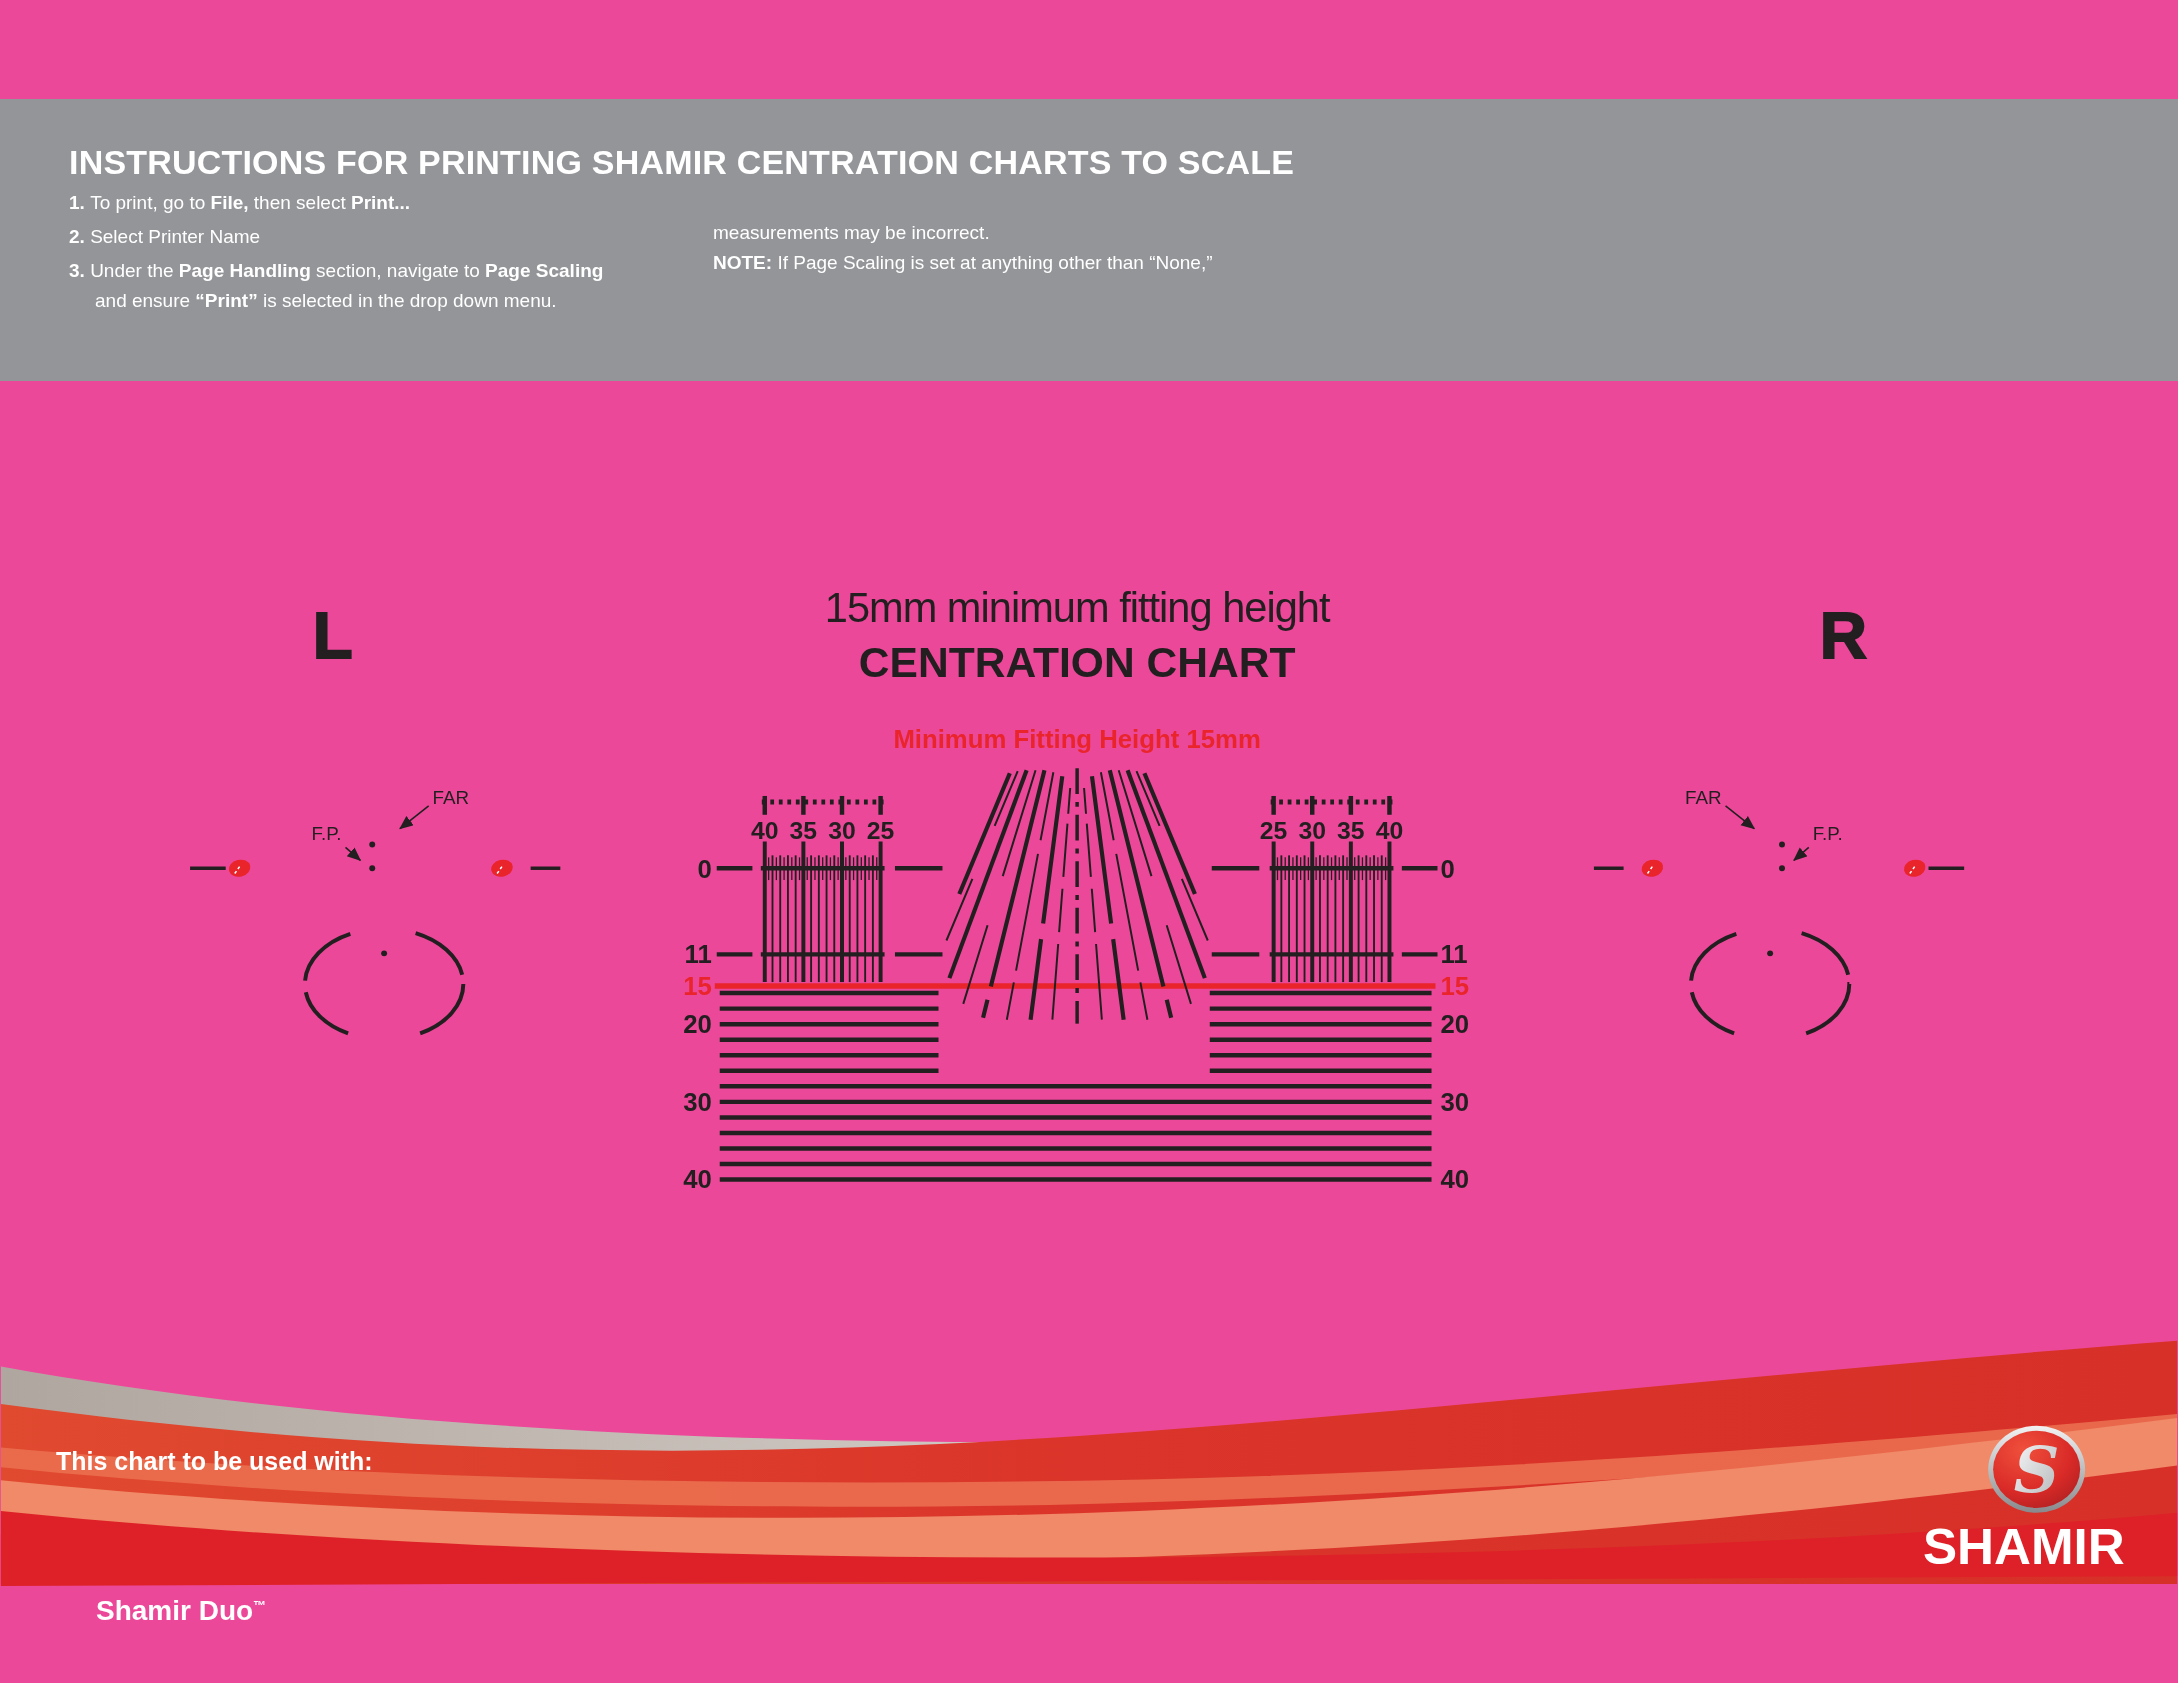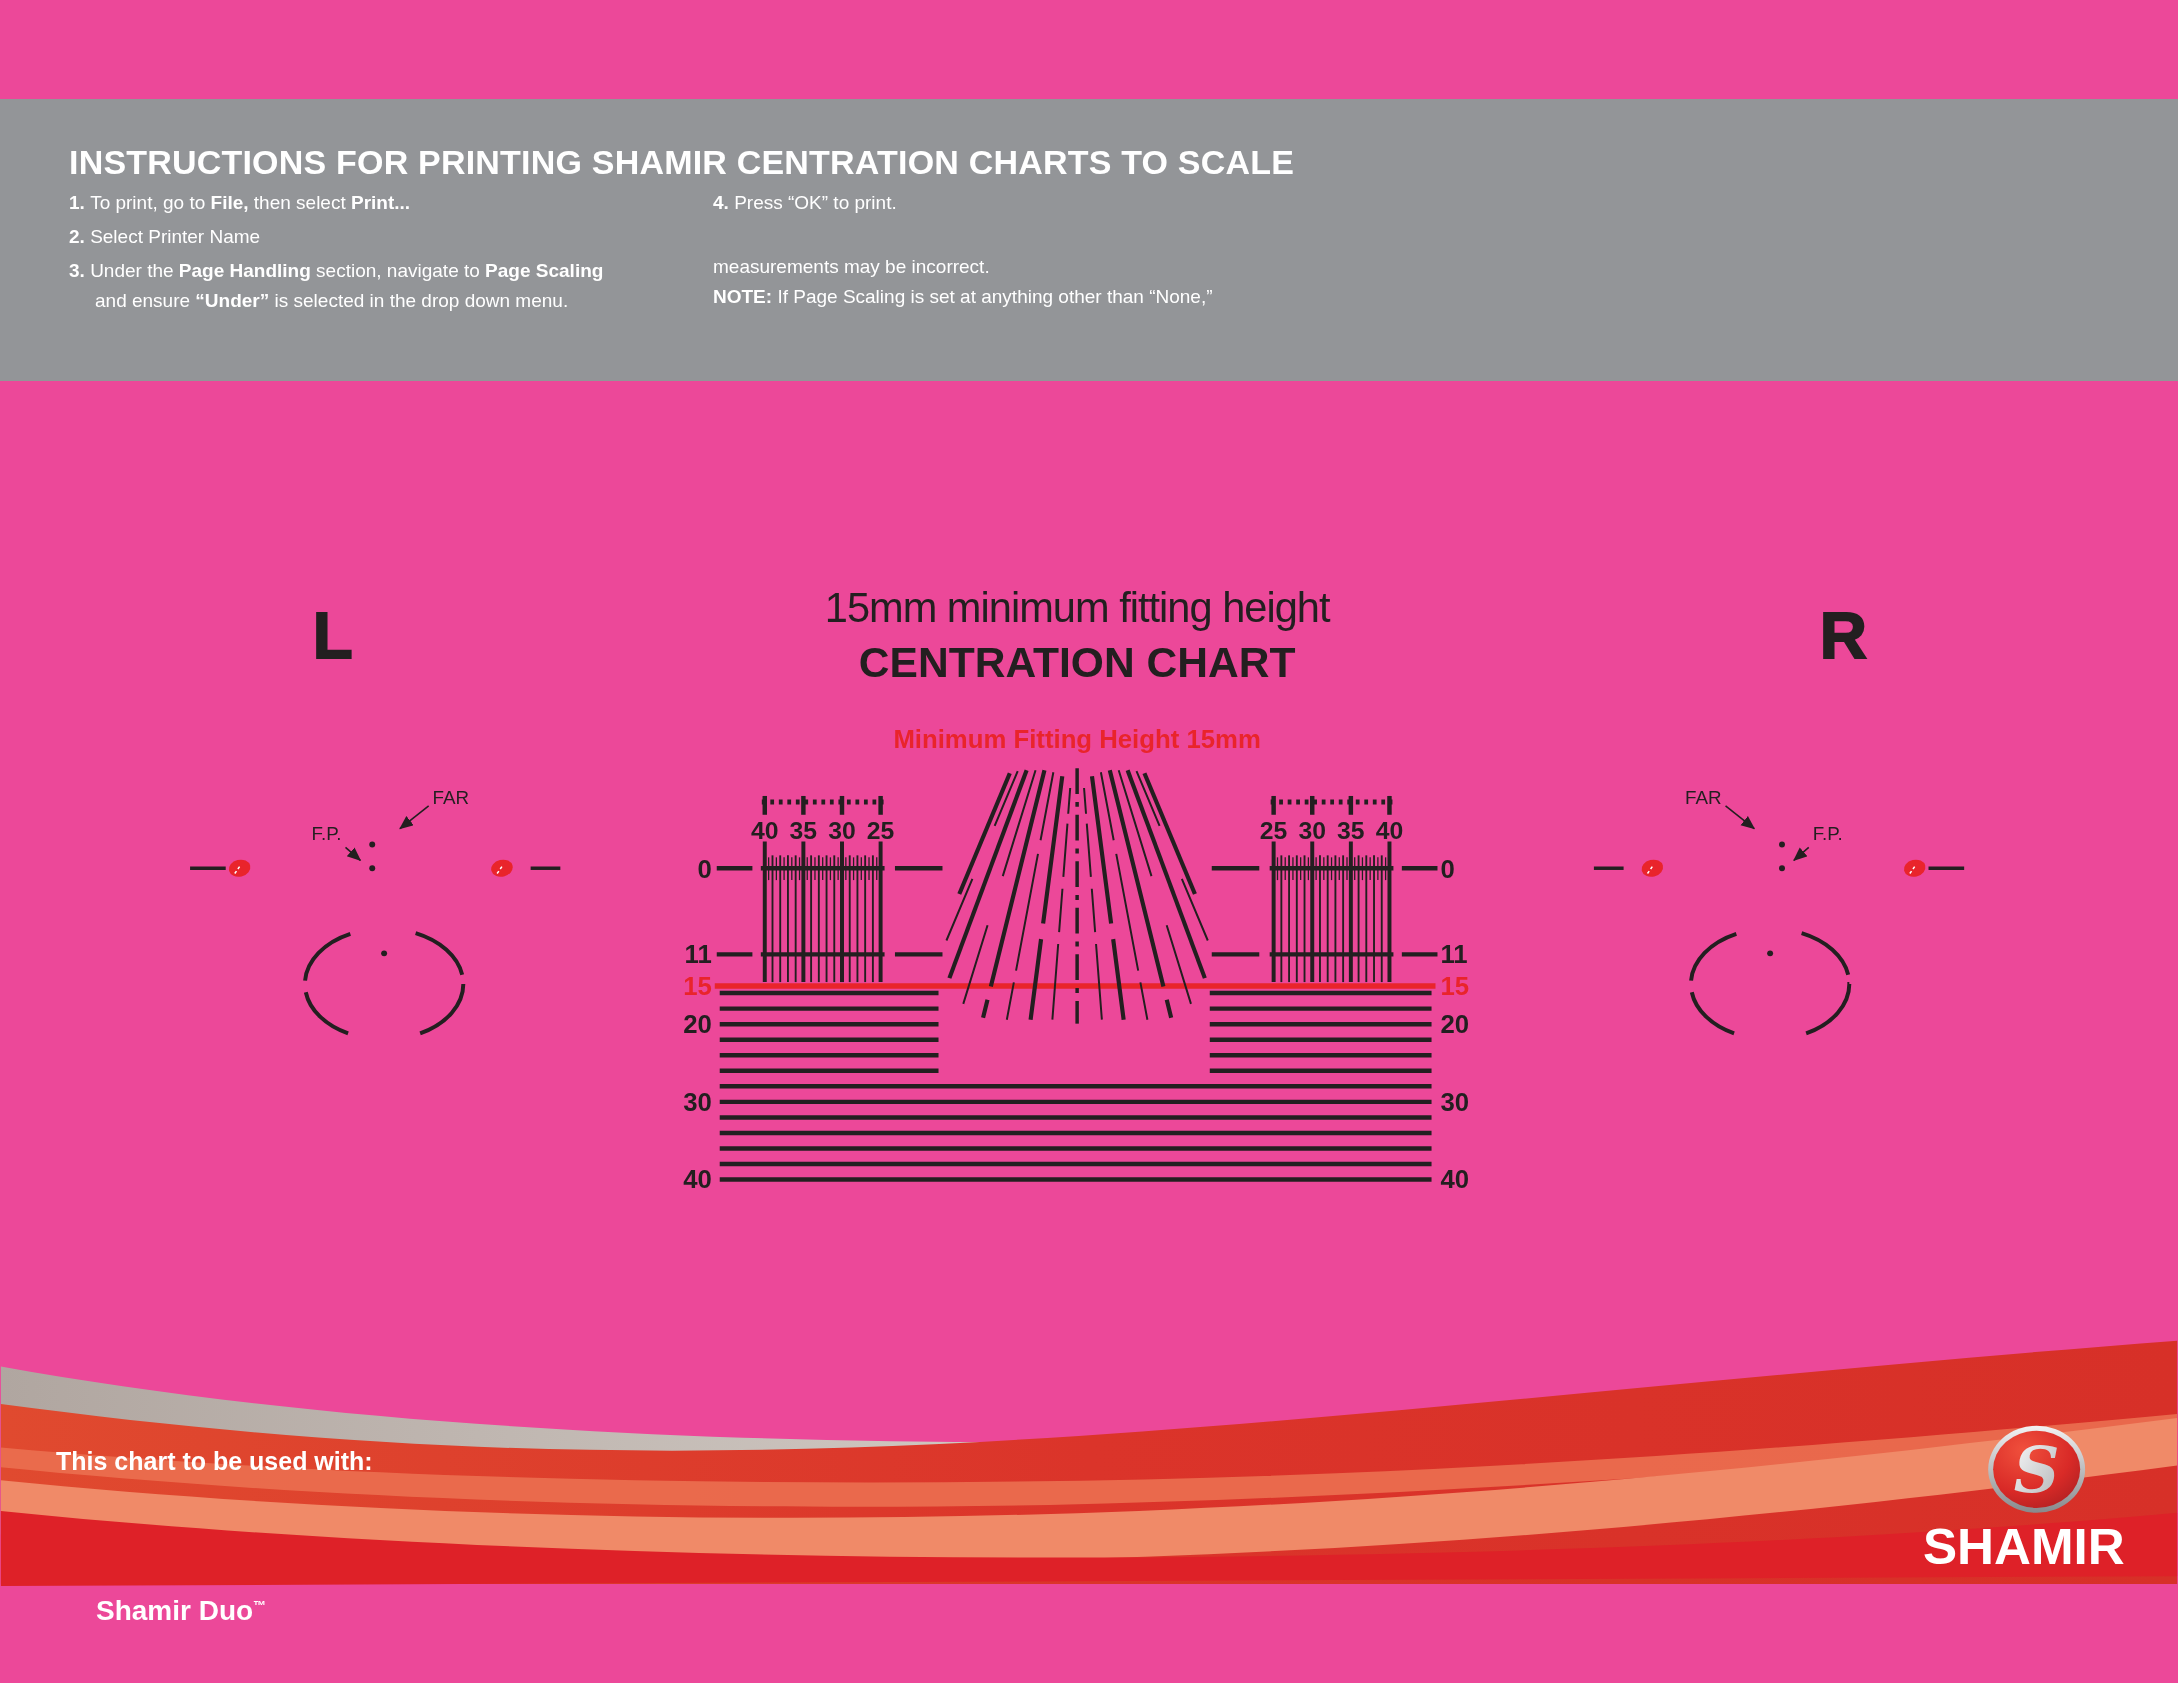--- a/index.html
+++ b/index.html
@@ -34,24 +34,23 @@
 <body>
 
 <div id="page">
 
   <div class="gray-band">
     <div class="banner-title">INSTRUCTIONS FOR PRINTING SHAMIR CENTRATION CHARTS TO SCALE</div>
     <div class="instr-col" id="col-left">
         <div class="iline"><span class="b">1. </span><span>To print, go to </span><span class="b">File,</span><span> then select </span><span class="b">Print...</span></div>
         <div class="iline"><span class="b">2. </span><span>Select Printer Name</span></div>
         <div class="iline"><span class="b">3. </span><span>Under the </span><span class="b">Page Handling</span><span> section, navigate to </span><span class="b">Page Scaling</span></div>
-        <div class="iline cont indent"><span>and ensure </span><span class="b">“Under”</span><span> is selected in the drop down menu.</span></div>
+        <div class="iline cont indent"><span>and ensure </span><span class="b">“Print”</span><span> is selected in the drop down menu.</span></div>
       </div>
     <div class="instr-col" id="col-right">
-        <div class="iline"><span class="b">4. </span><span>Press “OK” to print.</span></div>
         <div class="iline gap"></div>
         <div class="iline cont"><span>measurements may be incorrect.</span></div>
         <div class="iline"><span class="b">NOTE: </span><span>If Page Scaling is set at anything other than “None,”</span></div>
       </div>
   </div>
 
   <svg id="chart-svg" width="2178" height="1683" viewBox="0 0 2200 1700">
     <defs>
       <marker id="ah" markerUnits="userSpaceOnUse" markerWidth="16" markerHeight="14" refX="13" refY="6" orient="auto">
         <path d="M0,0 L14,6 L0,12 Z" fill="#231f20"></path>

